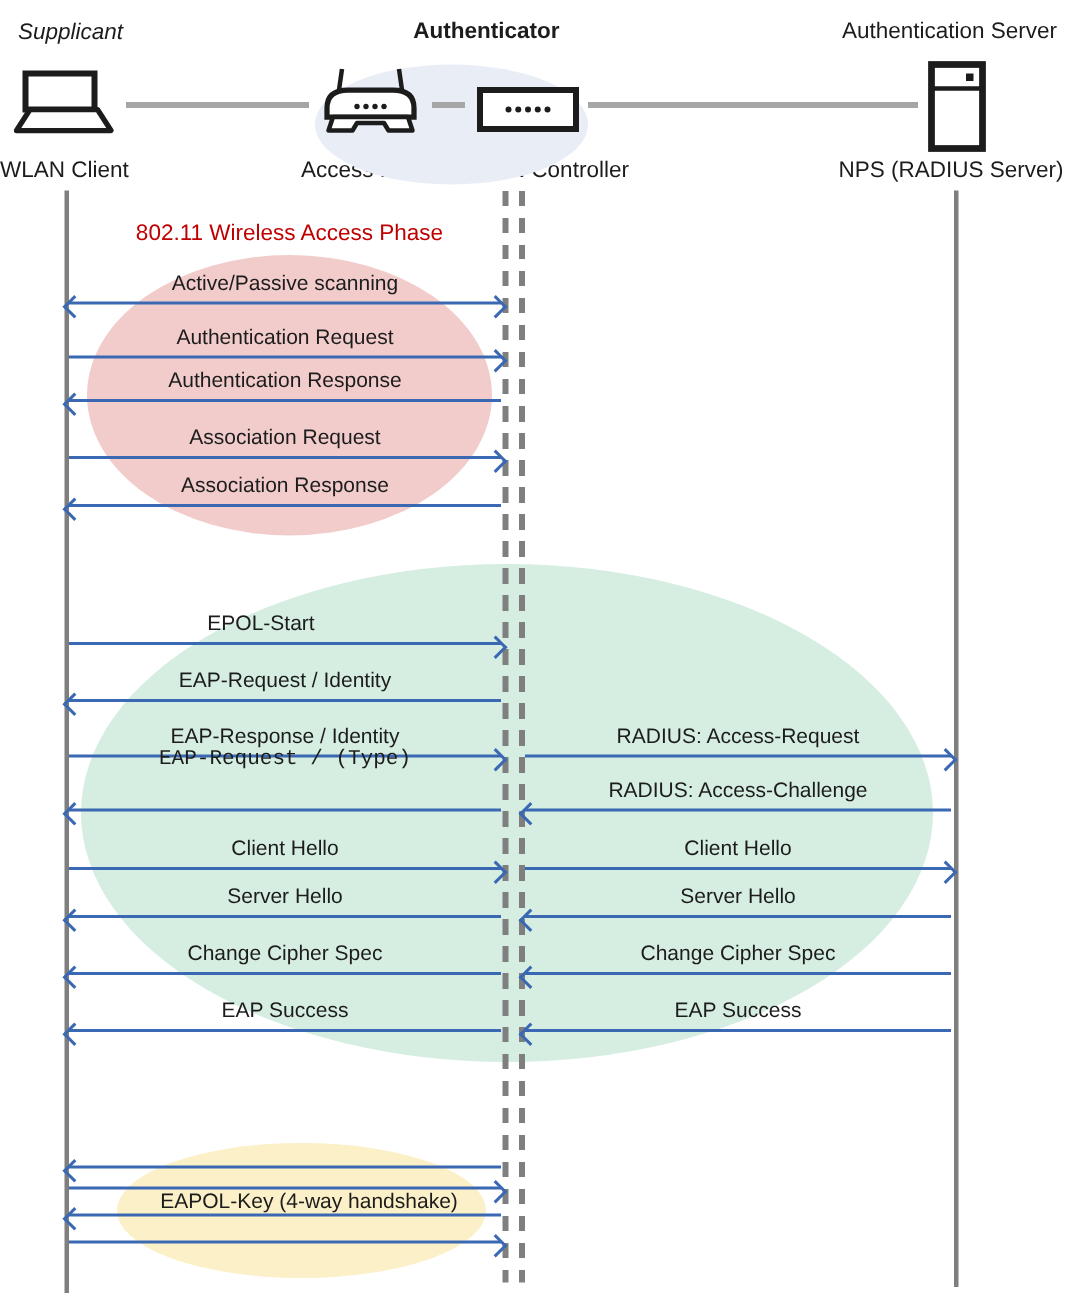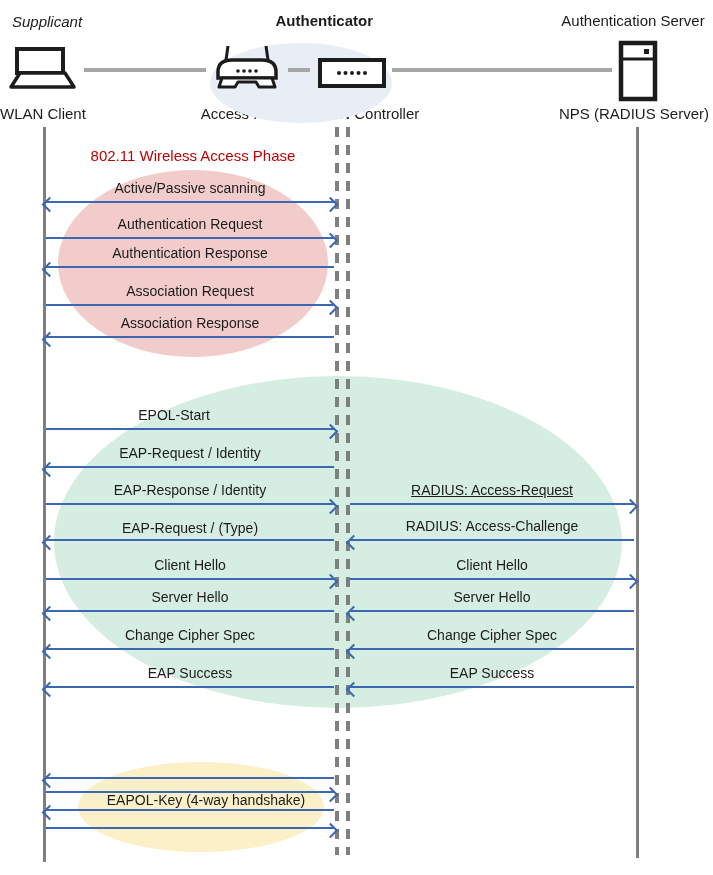--- a/index.html
+++ b/index.html
@@ -173,27 +173,27 @@
       <div class="msg">
         <div class="mline" style="left: 46px; width: 288px; top: 503px;">
           <span class="ah ah-r"></span>
         </div>
         <div class="mlabel" style="left: 40px; top: 482px;">EAP-Response / Identity</div>
       </div>
       <div class="msg">
         <div class="mline" style="left: 350px; width: 284px; top: 503px;">
           <span class="ah ah-r"></span>
         </div>
-        <div class="mlabel" style="left: 342px; top: 482px; text-decoration: underline;">RADIUS: Access-Request</div>
+        <div class="mlabel" style="left: 342px; top: 482px;">RADIUS: Access-Request</div>
       </div>
       <div class="msg">
         <div class="mline" style="left: 46px; width: 288px; top: 539px;">
           <span class="ah ah-l"></span>
         </div>
-        <div class="mlabel" style="left: 40px; top: 520px;">EAP-Request / (Type)</div>
+        <div class="mlabel" style="left: 40px; top: 498px; font-family: Liberation Mono, monospace;">EAP-Request / (Type)</div>
       </div>
       <div class="msg">
         <div class="mline" style="left: 350px; width: 284px; top: 539px;">
           <span class="ah ah-l"></span>
         </div>
         <div class="mlabel" style="left: 342px; top: 518px;">RADIUS: Access-Challenge</div>
       </div>
       <div class="msg">
         <div class="mline" style="left: 46px; width: 288px; top: 578px;">
           <span class="ah ah-r"></span>

